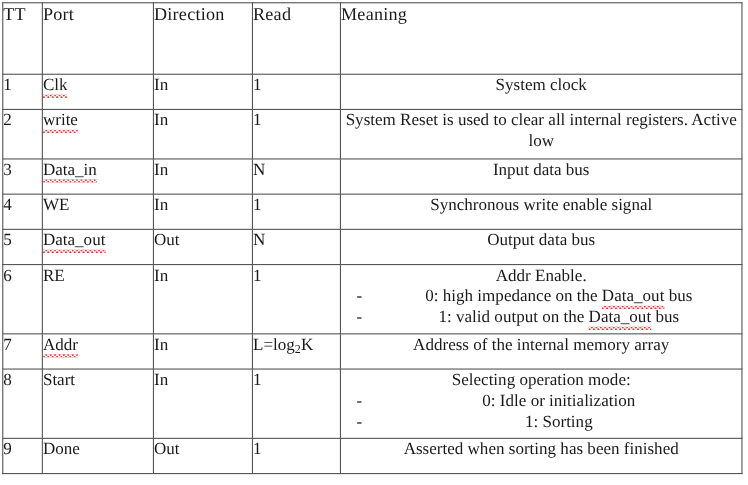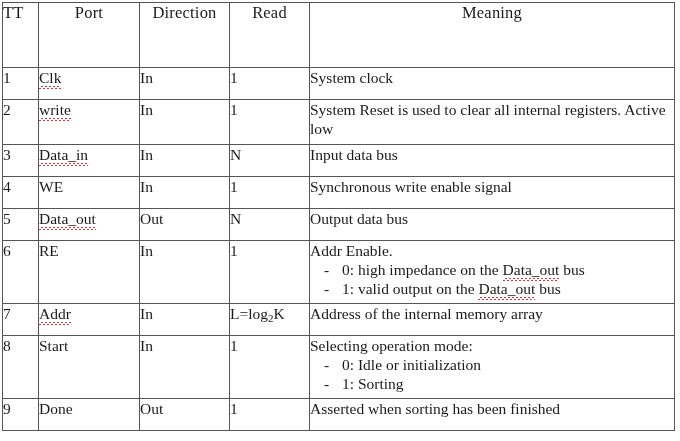--- a/index.html
+++ b/index.html
@@ -38,49 +38,48 @@
   .col-dir   { width: 90px; }
   .col-width { width: 80px; }
   .col-mean  { width: 365px; }
 
   
   .hdr-row th {
     height: 64px;
     font-family: "Liberation Serif", "DejaVu Serif", serif;
     font-weight: bold;
     font-size: 16.5px;
-    text-align: center;
+    text-align: left;
     vertical-align: top;
     padding-top: 13px;
     letter-spacing: 0.2px;
   }
   .hdr-row th.hdr-tt {
     text-align: left;
     padding-left: 8px;
   }
   .hdr-row th.hdr-mean {
-    text-align: center;
   }
 
   
   .cell {
     font-size: 15.5px;
     line-height: 19px;
     padding-top: 5px;
   }
   .c-num {
     padding-left: 7px;
     vertical-align: bottom;
     padding-bottom: 3px;
     padding-top: 0;
   }
   .c-port   { padding-left: 8px; }
   .c-dir    { padding-left: 8px; }
   .c-width  { padding-left: 8px; }
-  .c-mean   { padding-left: 8px; padding-right: 4px; }
+  .c-mean   { padding-left: 8px; padding-right: 4px; text-align: center; }
 
   
   .r-h36 td { height: 31px; }
   .r-h48 td { height: 44px; }
   .r-h66 td { height: 62px; }
 
   
   .sq {
     position: relative;
     display: inline-block;

